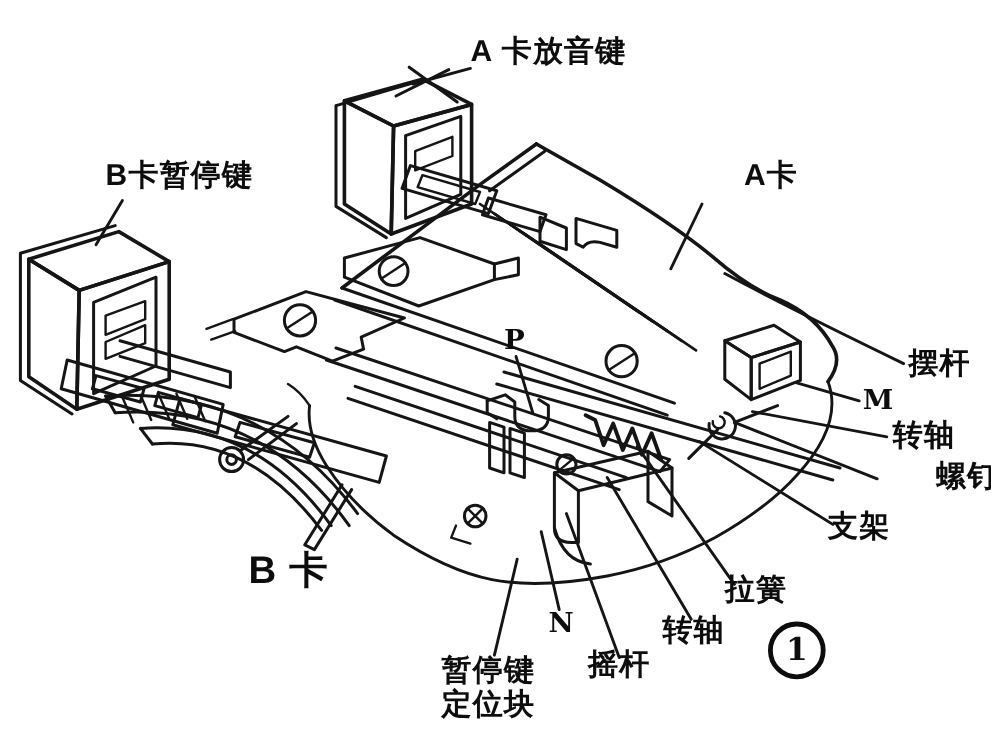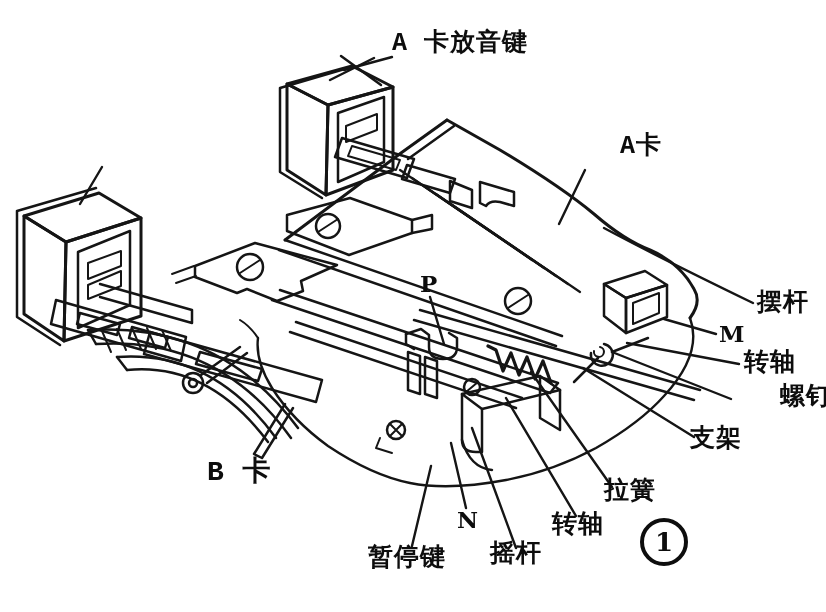--- a/index.html
+++ b/index.html
@@ -3,25 +3,25 @@
 <meta charset="utf-8">
 <style>
   html,body{margin:0;padding:0;background:#e8e8e8;}
   .stage{
     position:relative;width:826px;height:612px;background:#ffffff;
     overflow:hidden;font-family:"DejaVu Sans",sans-serif;color:#0d0d0d;
   }
   .stage svg{position:absolute;left:0;top:0;}
   .lbl{
     position:absolute;font-weight:bold;color:#0d0d0d;white-space:nowrap;
-    line-height:1.08;letter-spacing:1px;font-family:Liberation Mono, monospace;
+    line-height:1.08;letter-spacing:1px;font-family:Liberation Sans, sans-serif;
     -webkit-font-smoothing:none;
   }
   .cn{font-size:25px;}
-  .cn-sm{font-size:28px;}
+  .cn-sm{font-size:32px;}
   .lt{font-size:23px;font-family:"DejaVu Serif","DejaVu Sans",serif;}
   .two-line{line-height:1.12;}
   .fig-badge{
     position:absolute;left:640px;top:518px;width:40px;height:40px;
     border:4px solid #0d0d0d;border-radius:50%;
     display:flex;align-items:center;justify-content:center;
     font-size:26px;font-weight:bold;font-family:"DejaVu Serif",serif;
   }
 </style>
 </head>
@@ -168,20 +168,21 @@
       <path d="M612,487 L531,372"></path>
       <path d="M576,516 L506,398"></path>
       <path d="M516,548 L472,428"></path>
       <path d="M466,508 L451,443"></path>
       <path d="M412,546 L431,466"></path>
     </g>
   </svg>
 
   <div class="lbl cn" style="left:392px;top:30px;">A 卡放音键</div>
 
+  <div class="lbl cn" style="left:88px;top:133px;">B卡暂停键</div>
 
   <div class="lbl cn" style="left:584px;top:133px;margin-left:36px;">A卡</div>
 
   <div class="lbl lt" style="left:420px;top:272px;">P</div>
 
   <div class="lbl cn" style="left:757px;top:290px;text-align:center;">摆杆</div>
 
   <div class="lbl lt" style="left:719px;top:322px;">M</div>
 
   <div class="lbl cn" style="left:744px;top:350px;">转轴</div>
@@ -195,19 +196,20 @@
   <div class="lbl cn" style="left:552px;top:512px;">转轴</div>
 
   <div class="fig-badge">
     <span>1</span>
   </div>
 
   <div class="lbl lt" style="left:457px;top:508px;">N</div>
 
   <div class="lbl cn two-line" style="left:368px;top:545px;">
     <div>暂停键</div>
+    <div>定位块</div>
   </div>
 
   <div class="lbl cn" style="left:490px;top:541px;">摇杆</div>
 
   <div class="lbl cn-sm" style="left:207px;top:458px;">B 卡</div>
 
 </div>
 
 </body></html>

